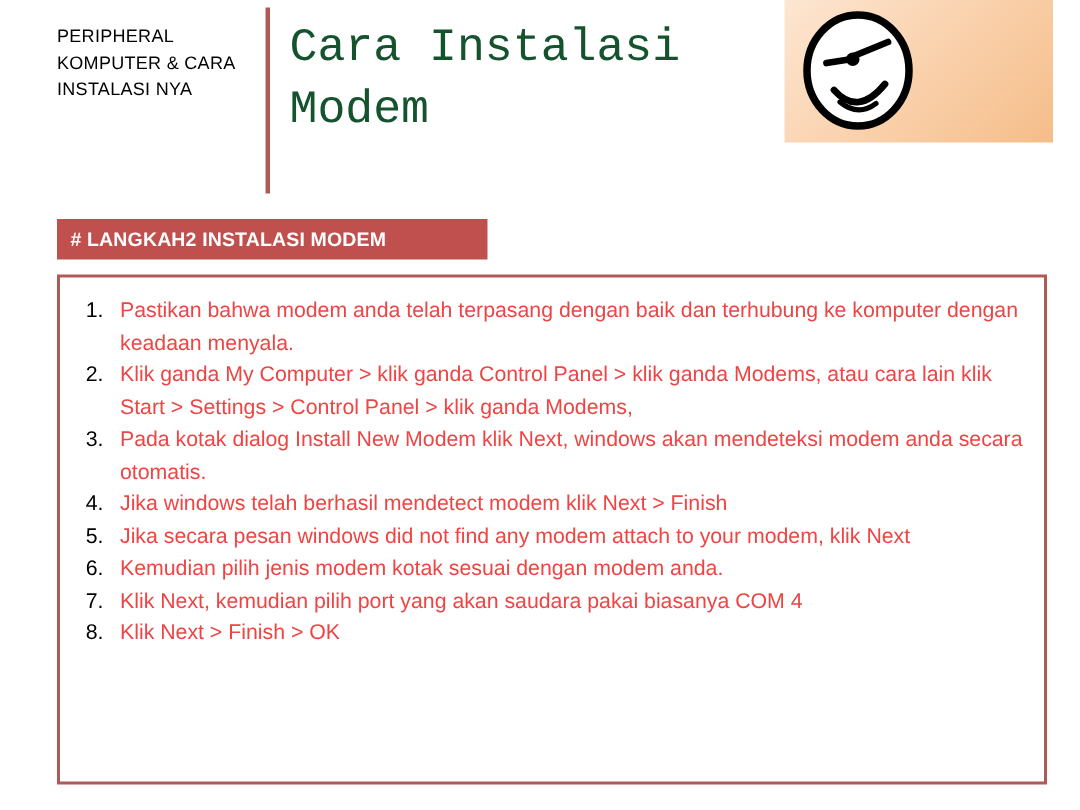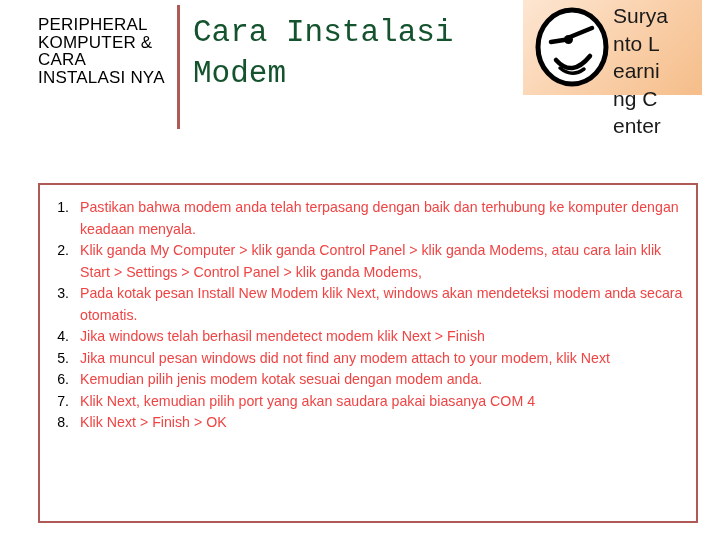--- a/index.html
+++ b/index.html
@@ -23,21 +23,21 @@
     height: 540px;
     background: #ffffff;
   }
 
   
   .kicker {
     position: absolute;
     left: 38px;
     top: 16px;
     width: 132px;
-    font-size: 17px;
+    font-size: 12px;
     line-height: 17.5px;
     color: #000000;
     letter-spacing: 0.2px;
     text-transform: uppercase;
     font-family: "Liberation Sans", sans-serif;
   }
 
   .divider {
     position: absolute;
     left: 177px;
@@ -172,44 +172,44 @@
     <svg width="76" height="82" viewBox="0 0 76 82" xmlns="http://www.w3.org/2000/svg">
       <ellipse cx="38" cy="41" rx="34" ry="37" fill="#ffffff" stroke="#000000" stroke-width="5"></ellipse>
       <line x1="17" y1="36" x2="33" y2="33.5" stroke="#000000" stroke-width="4.5" stroke-linecap="round"></line>
       <circle cx="34.5" cy="33.5" r="4.5" fill="#000000"></circle>
       <line x1="36" y1="31" x2="58" y2="22" stroke="#000000" stroke-width="4.5" stroke-linecap="round"></line>
       <path d="M22 54 Q38 72 56 50" fill="none" stroke="#000000" stroke-width="4.5" stroke-linecap="round"></path>
       <path d="M26 62 Q38 72 50 63" fill="none" stroke="#000000" stroke-width="3.5" stroke-linecap="round"></path>
     </svg>
   </div>
 
-  <div class="logo-text">Suryanto Learning Center</div>
-
+
+  <div class="section-banner"># LANGKAH2 INSTALASI MODEM</div>
 
   <div class="content-box">
     <ol class="steps" id="steps-list">
         <li class="step">
           <span class="step-num">1.</span>
           <span class="step-text">Pastikan bahwa modem anda telah terpasang dengan baik dan terhubung ke komputer dengan keadaan menyala.</span>
         </li>
         <li class="step">
           <span class="step-num">2.</span>
           <span class="step-text">Klik ganda My Computer &gt; klik ganda Control Panel &gt; klik ganda Modems, atau cara lain klik Start &gt; Settings &gt; Control Panel &gt; klik ganda Modems,</span>
         </li>
         <li class="step">
           <span class="step-num">3.</span>
-          <span class="step-text">Pada kotak pesan Install New Modem klik Next, windows akan mendeteksi modem anda secara otomatis.</span>
+          <span class="step-text">Pada kotak dialog Install New Modem klik Next, windows akan mendeteksi modem anda secara otomatis.</span>
         </li>
         <li class="step">
           <span class="step-num">4.</span>
           <span class="step-text">Jika windows telah berhasil mendetect modem klik Next &gt; Finish</span>
         </li>
         <li class="step">
           <span class="step-num">5.</span>
-          <span class="step-text">Jika muncul pesan windows did not find any modem attach to your modem, klik Next</span>
+          <span class="step-text">Jika secara pesan windows did not find any modem attach to your modem, klik Next</span>
         </li>
         <li class="step">
           <span class="step-num">6.</span>
           <span class="step-text">Kemudian pilih jenis modem kotak sesuai dengan modem anda.</span>
         </li>
         <li class="step">
           <span class="step-num">7.</span>
           <span class="step-text">Klik Next, kemudian pilih port yang akan saudara pakai biasanya COM 4</span>
         </li>
         <li class="step">

